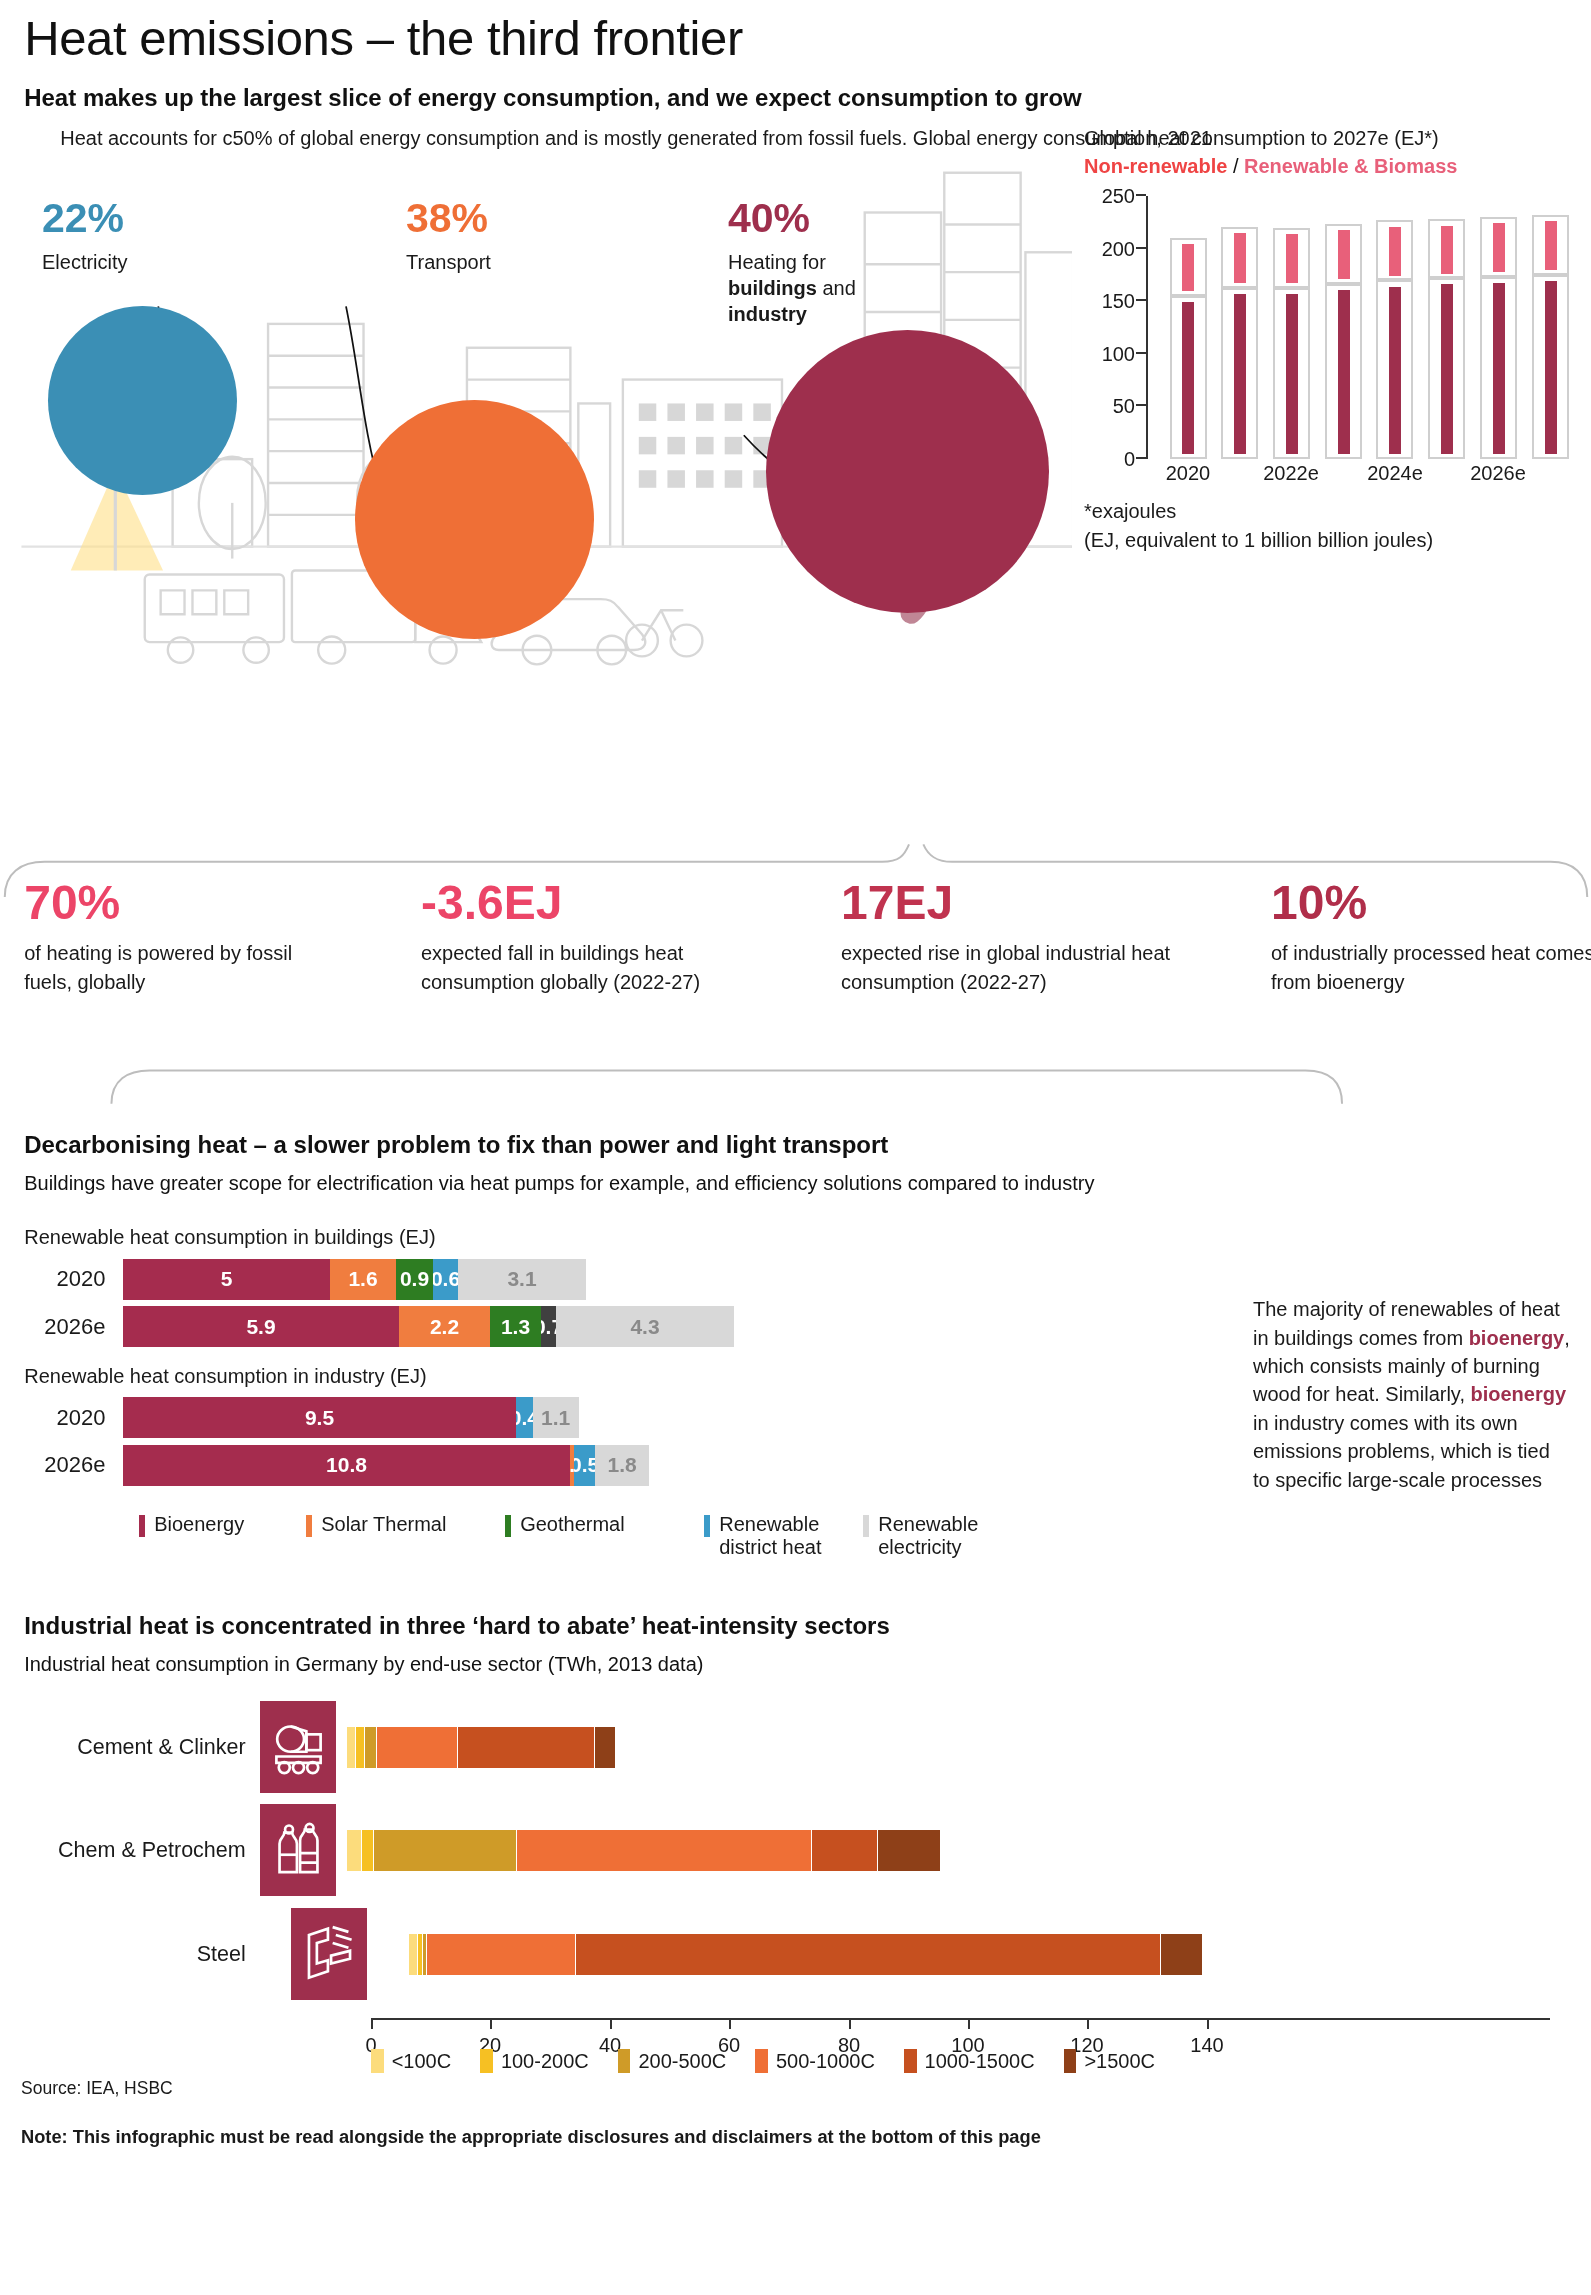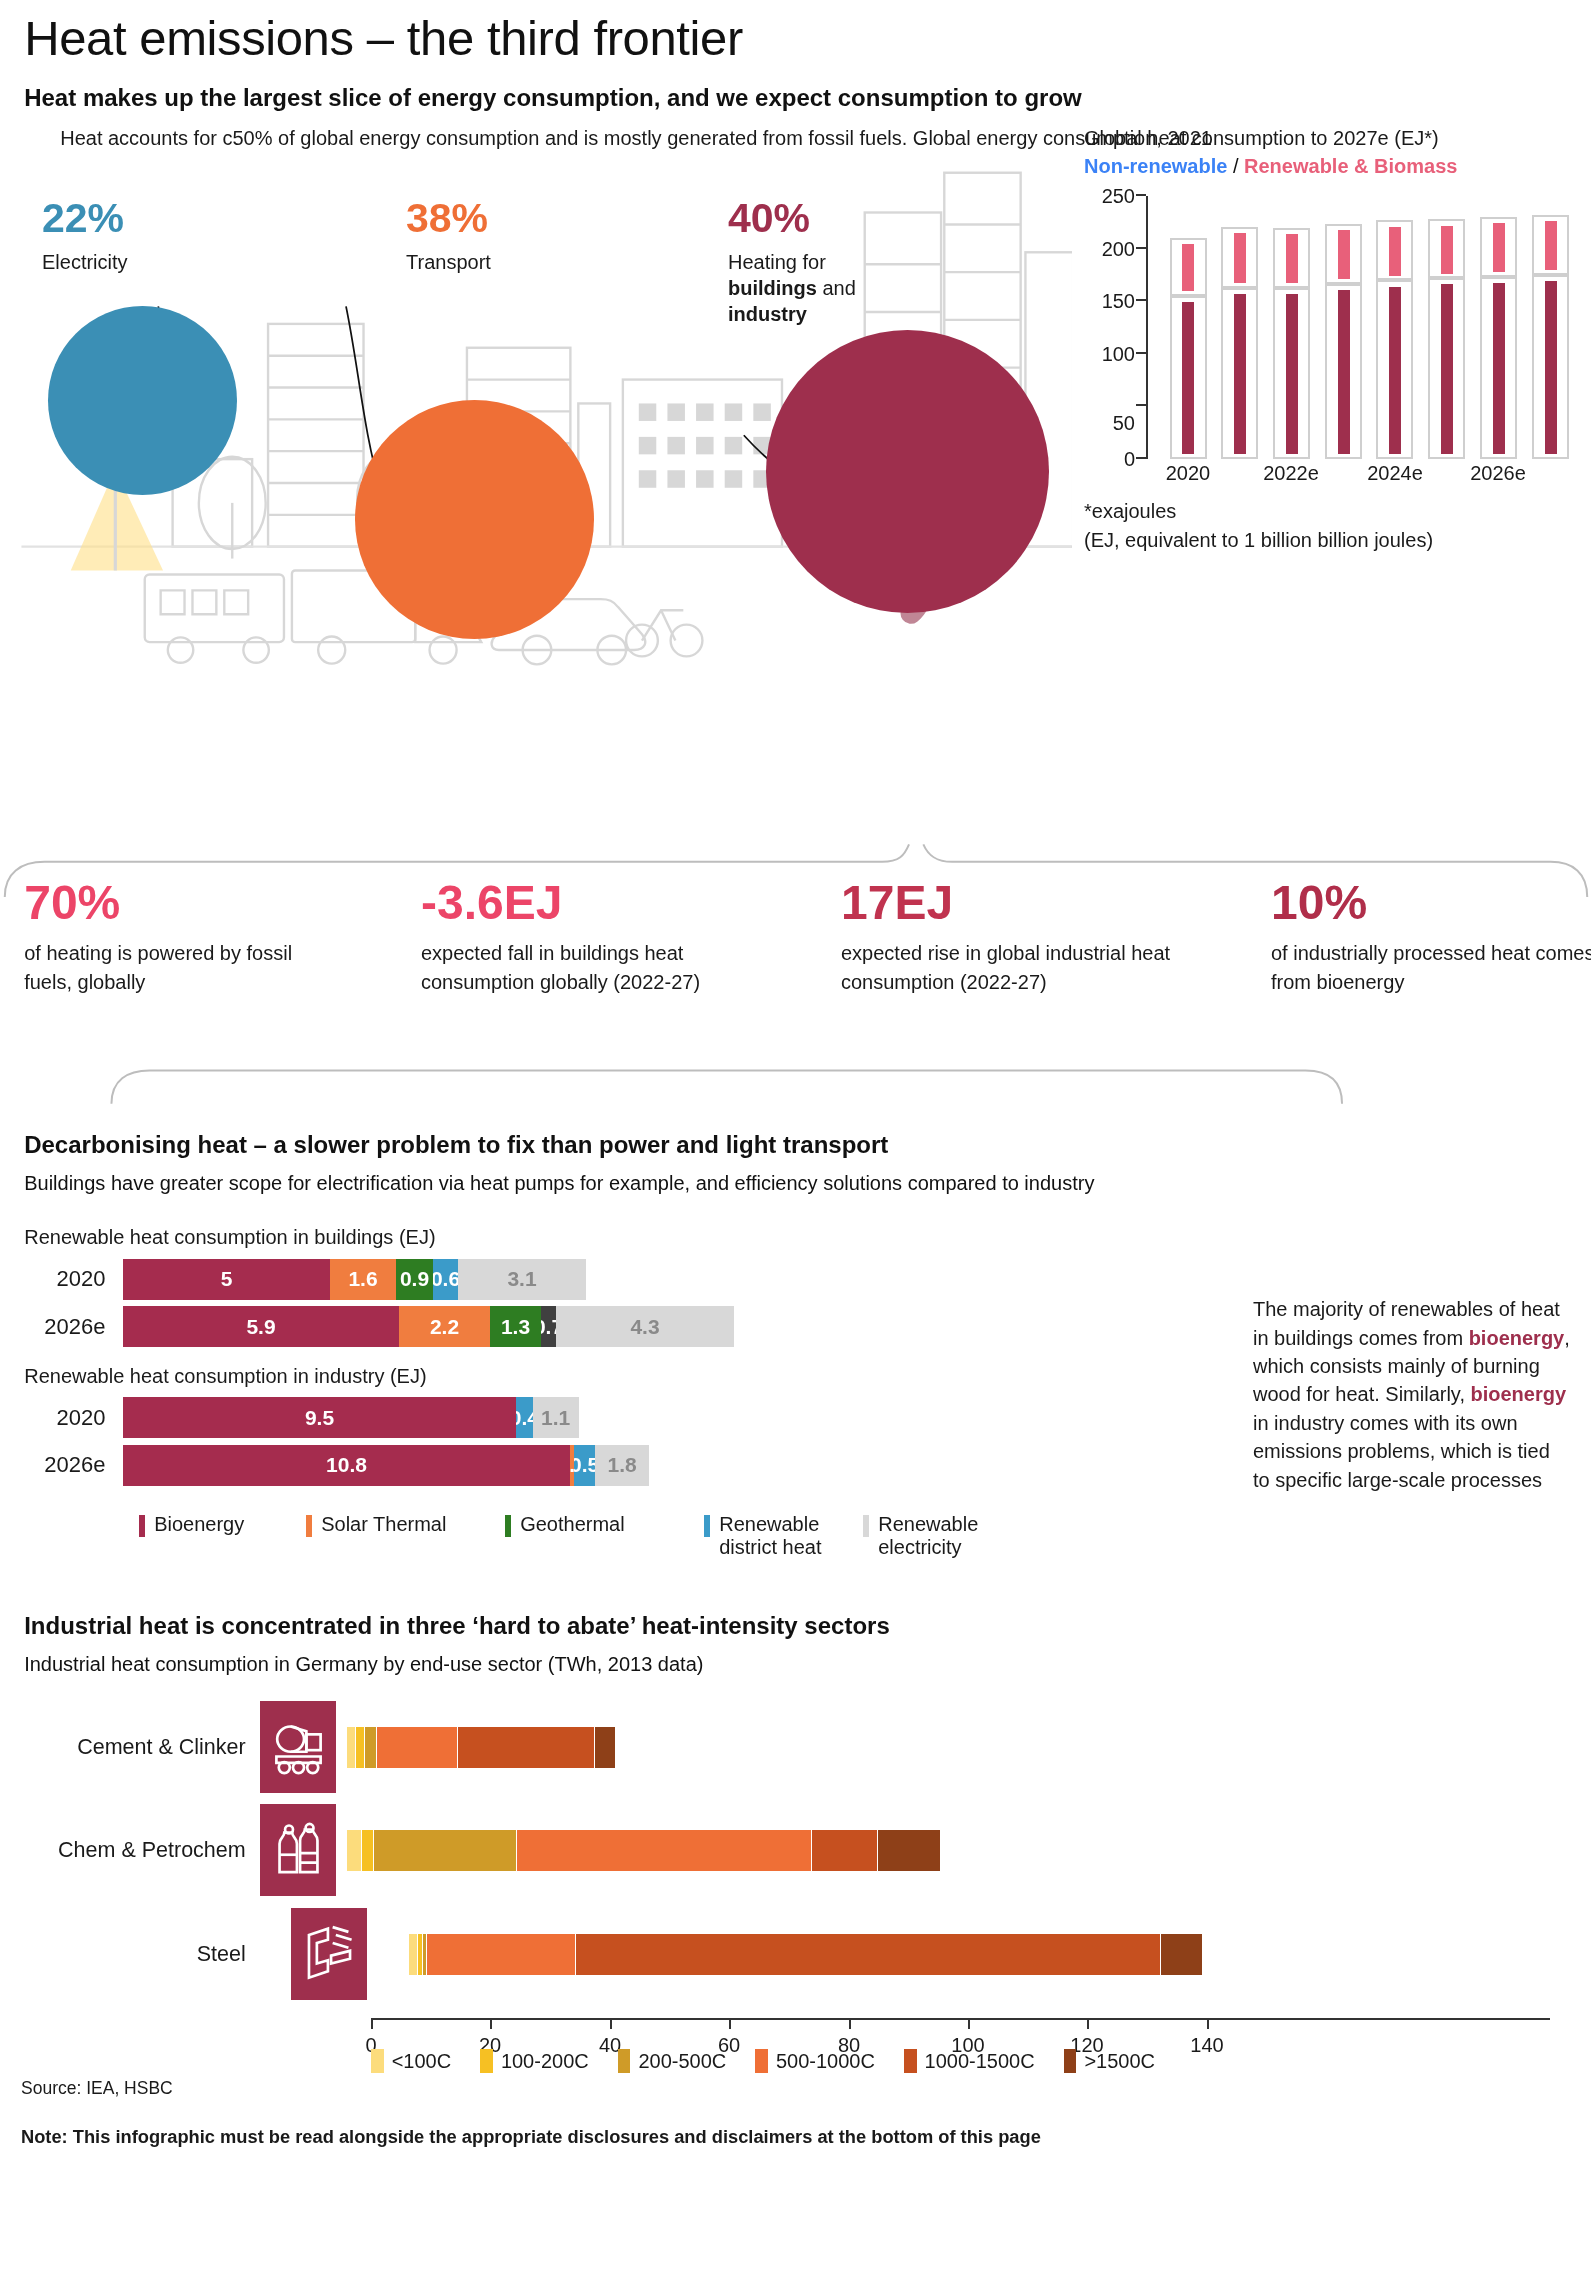--- a/index.html
+++ b/index.html
@@ -36,21 +36,21 @@
 
   .circle { border-radius:50%; position:absolute; }
 
   
   .scene { position:absolute; left:0; top:0; width:1051px; height:716px; }
 
   
   .bar-panel { position:absolute; left:1063px; top:0; width:509px; }
   .bp-title { font-size:20px; line-height:1.35; }
   .bp-legend { font-size:20px; font-weight:bold; margin-top:3.2px; }
-  .bp-legend .nr { color:#3b82f6; }
+  .bp-legend .nr { color:#ef4444; }
   .bp-legend .sep { color:#111; font-weight:400; }
   .bp-legend .rw { color:#e8607a; }
   .bp-foot { font-size:20px; line-height:1.35; margin-top:6.4px; }
 
   .chart-area { position:relative; height:263px; margin-top:17.5px; }
   .yaxis-lbl { position:absolute; right:100%; transform:translateY(-50%); font-size:20px; padding-right:11px; white-space:nowrap; }
   .ytick { position:absolute; width:9.6px; height:1.6px; background:#333; right:100%; margin-right:0px; }
 
   .ac-col { position:absolute; bottom:0; width:37px; }
   .ac-outline { position:absolute; bottom:0; left:0; width:100%; border:2.4px solid #cfcfcf; background:transparent; }
@@ -213,21 +213,21 @@
       <div class="bp-title">Global heat consumption to 2027e (EJ*)</div>
       <div class="bp-legend">
         <span class="nr">Non-renewable</span>
         <span class="sep">/</span>
         <span class="rw">Renewable &amp; Biomass</span>
       </div>
 
       <div class="chart-area" id="chart-area" style="margin-left:62px; width:414px;">
           <div class="yaxis-lbl" style="bottom: 0px; transform: translateY(50%);">0</div>
           <div class="ytick" style="bottom: 0px;"></div>
-          <div class="yaxis-lbl" style="bottom: 36px; transform: translateY(50%);">50</div>
+          <div class="yaxis-lbl" style="bottom: 53px; transform: translateY(50%);">50</div>
           <div class="ytick" style="bottom: 53px;"></div>
           <div class="yaxis-lbl" style="bottom: 105px; transform: translateY(50%);">100</div>
           <div class="ytick" style="bottom: 105px;"></div>
           <div class="yaxis-lbl" style="bottom: 158px; transform: translateY(50%);">150</div>
           <div class="ytick" style="bottom: 158px;"></div>
           <div class="yaxis-lbl" style="bottom: 210px; transform: translateY(50%);">200</div>
           <div class="ytick" style="bottom: 210px;"></div>
           <div class="yaxis-lbl" style="bottom: 263px; transform: translateY(50%);">250</div>
           <div class="ytick" style="bottom: 263px;"></div>
           <div style="position: absolute; left: 0px; bottom: 0px; width: 1.6px; height: 263px; background: rgb(51, 51, 51);"></div>

